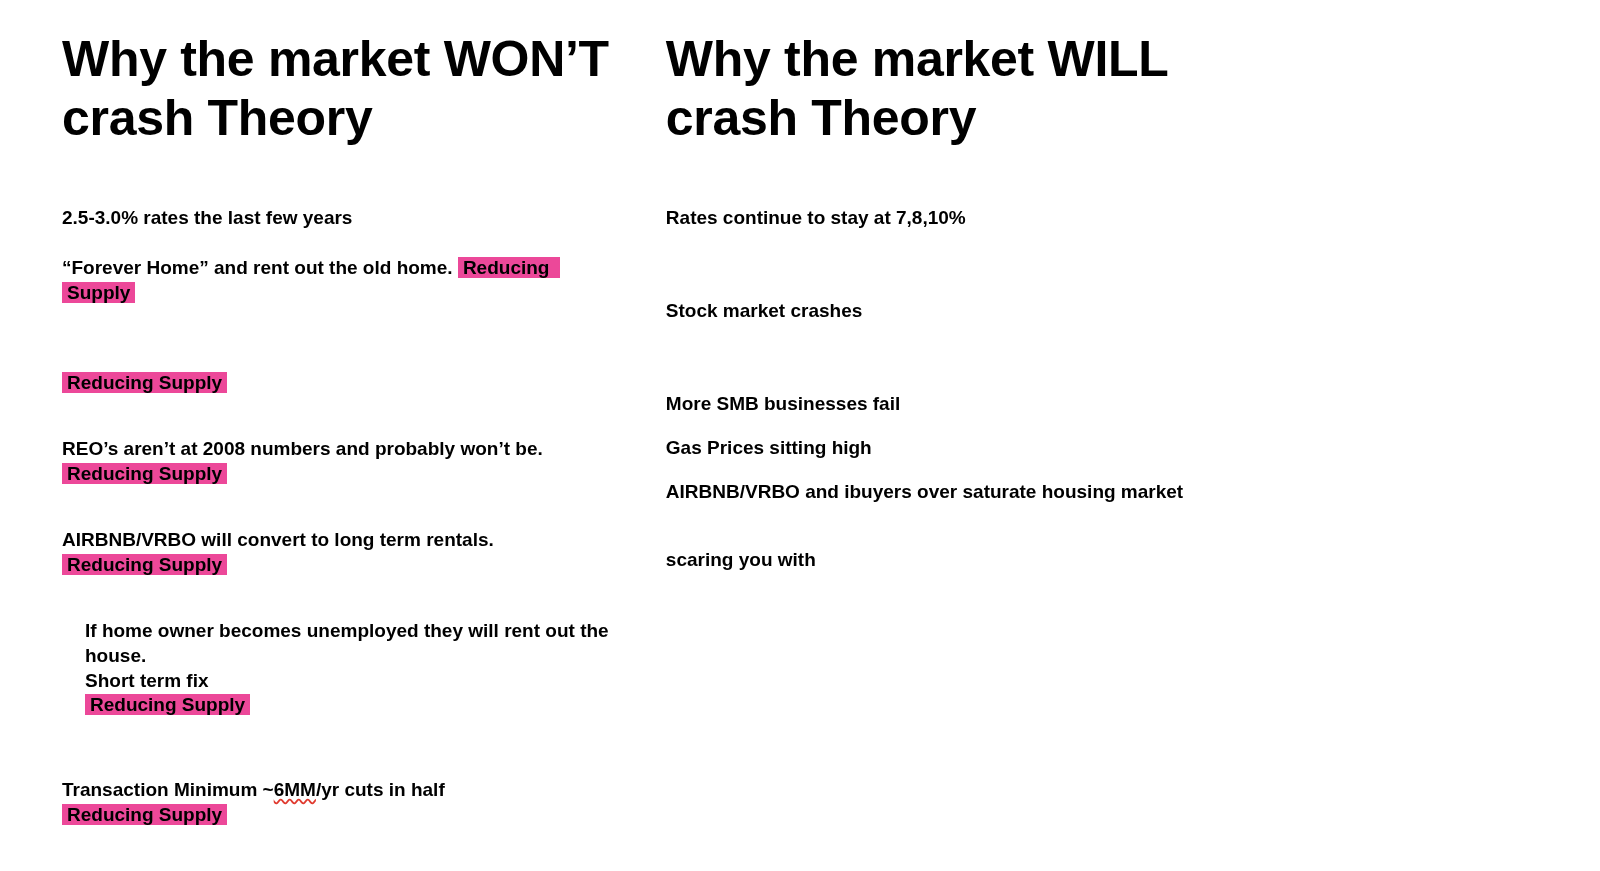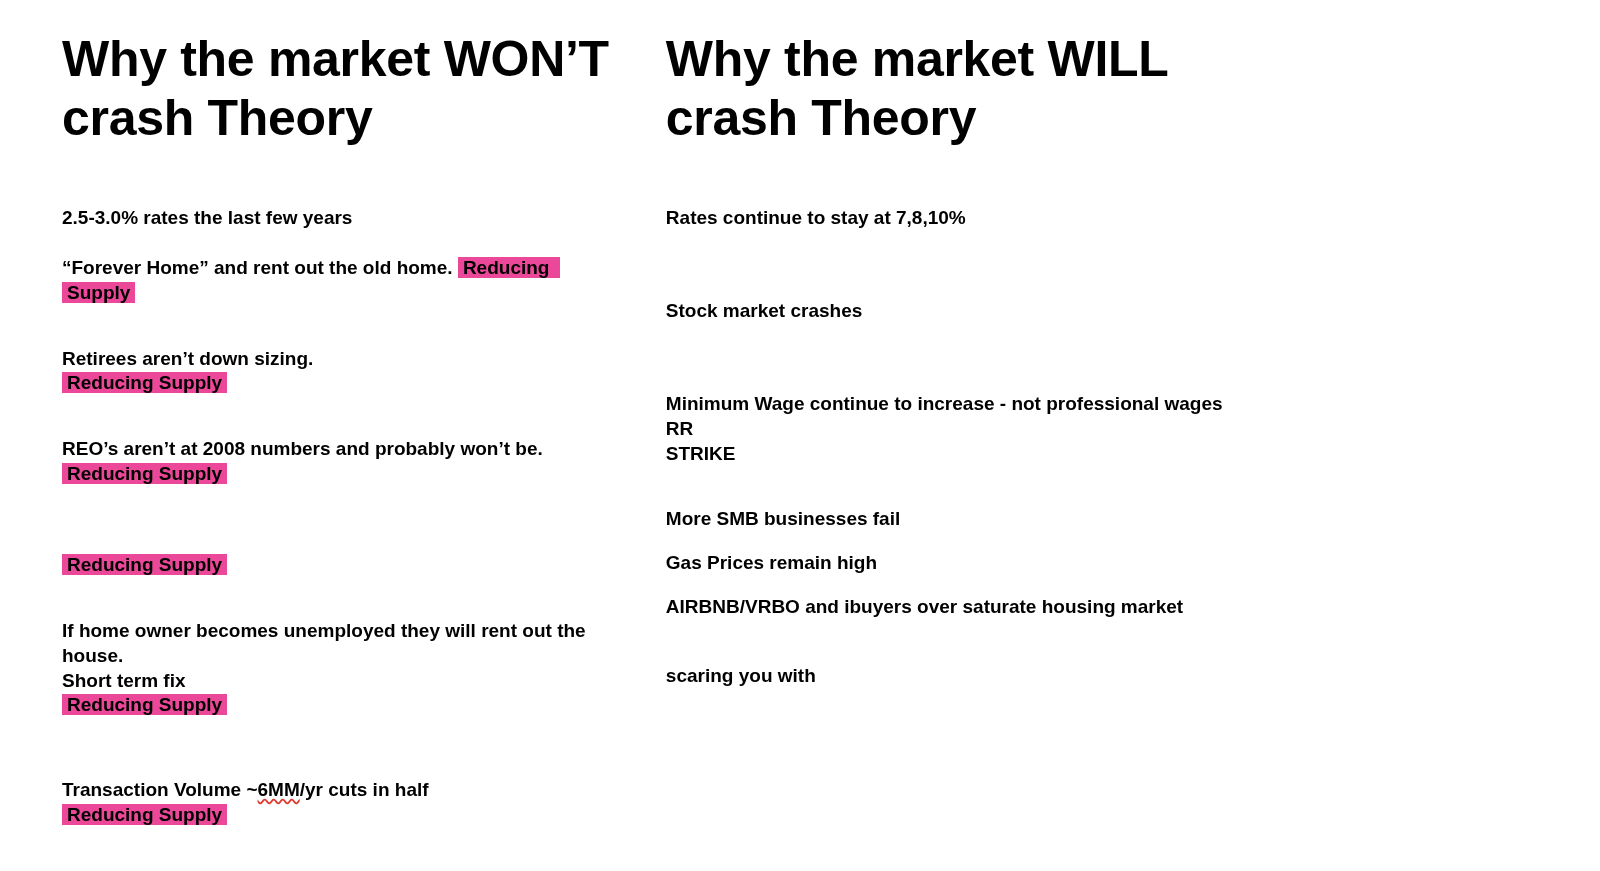--- a/index.html
+++ b/index.html
@@ -61,20 +61,21 @@
     word-wrap: break-word;
   }
   .block.tight {
     margin-bottom: 19px;
   }
   .block.gap-lg {
     margin-bottom: 41px;
   }
   .block.gap-xl {
     margin-bottom: 60px;
+    margin-left: 23px;
   }
   .block.gap-xxl {
     margin-bottom: 68px;
   }
   .hl {
     background-color: #ec4899;
     color: #000000;
     padding: 0 5px;
     box-decoration-break: clone;
     -webkit-box-decoration-break: clone;
@@ -88,36 +89,35 @@
 </head>
 <body>
 
 <div class="slide">
   <div class="columns">
 
     <div class="column left">
       <h1 class="slide-title">Why the market WON’T crash Theory</h1>
       <div class="blocks">
           <p class="block gap-lg"><span>2.5-3.0% rates the last few years</span><br><br><span>“Forever Home” and rent out the old home. </span><span class="hl">Reducing Supply</span></p>
-          <p class="block gap-lg"><span>Retirees aren’t down sizing.</span><br><span class="hl">Reducing Supply</span></p>
+          <p class="block gap-lg"><br><span class="hl">Reducing Supply</span></p>
           <p class="block gap-lg"><span>REO’s aren’t at 2008 numbers and probably won’t be. </span><span class="hl">Reducing Supply</span></p>
-          <p class="block gap-lg"><br><span class="hl">Reducing Supply</span></p>
+          <p class="block gap-lg"><span>AIRBNB/VRBO will convert to long term rentals.</span><br><span class="hl">Reducing Supply</span></p>
           <p class="block gap-xl"><span>If home owner becomes unemployed they will rent out the house.</span><br><span>Short term fix</span><br><span class="hl">Reducing Supply</span></p>
-          <p class="block gap-lg"><span>Transaction Volume ~</span><span class="spell">6MM</span><span>/yr cuts in half</span><br><span class="hl">Reducing Supply</span></p>
+          <p class="block gap-lg"><span>Transaction Minimum ~</span><span class="spell">6MM</span><span>/yr cuts in half</span><br><span class="hl">Reducing Supply</span></p>
           <p class="block"><span>Investors are sitting and waiting to pick up good deals everywhere</span><br></p>
         </div>
     </div>
 
     <div class="column right">
       <h1 class="slide-title">Why the market WILL crash Theory</h1>
       <div class="blocks">
           <p class="block gap-xxl"><span>Rates continue to stay at 7,8,10%</span></p>
           <p class="block gap-xxl"><span>Stock market crashes</span></p>
-          <p class="block gap-lg"><span>Minimum Wage continue to increase - not professional wages RR</span><br><span>STRIKE</span></p>
           <p class="block tight"><span>More SMB businesses fail</span></p>
-          <p class="block tight"><span>Gas Prices remain high</span></p>
+          <p class="block tight"><span>Gas Prices sitting high</span></p>
           <p class="block tight"><span>AIRBNB/VRBO and ibuyers over saturate housing market</span></p>
           <p class="block"><br><span>scaring you with</span></p>
         </div>
     </div>
 
   </div>
 </div>
 
 </body></html>

